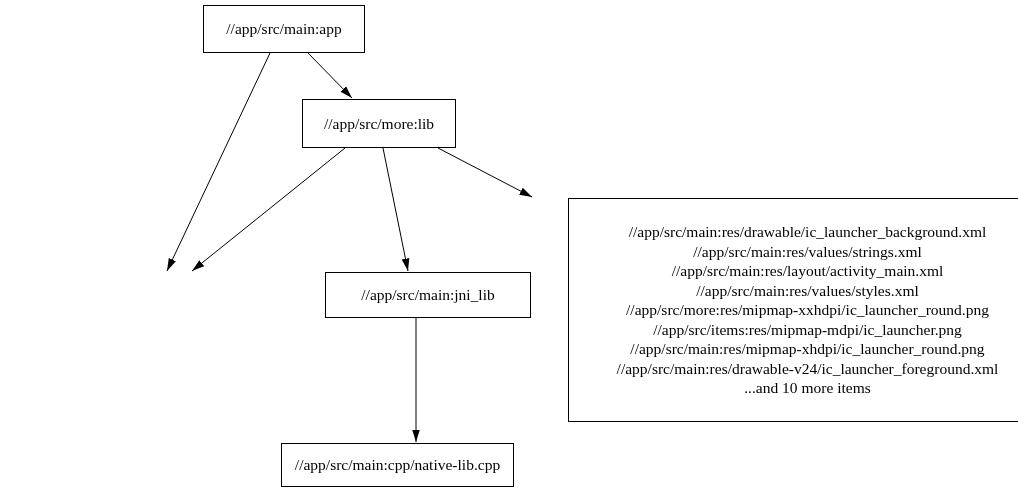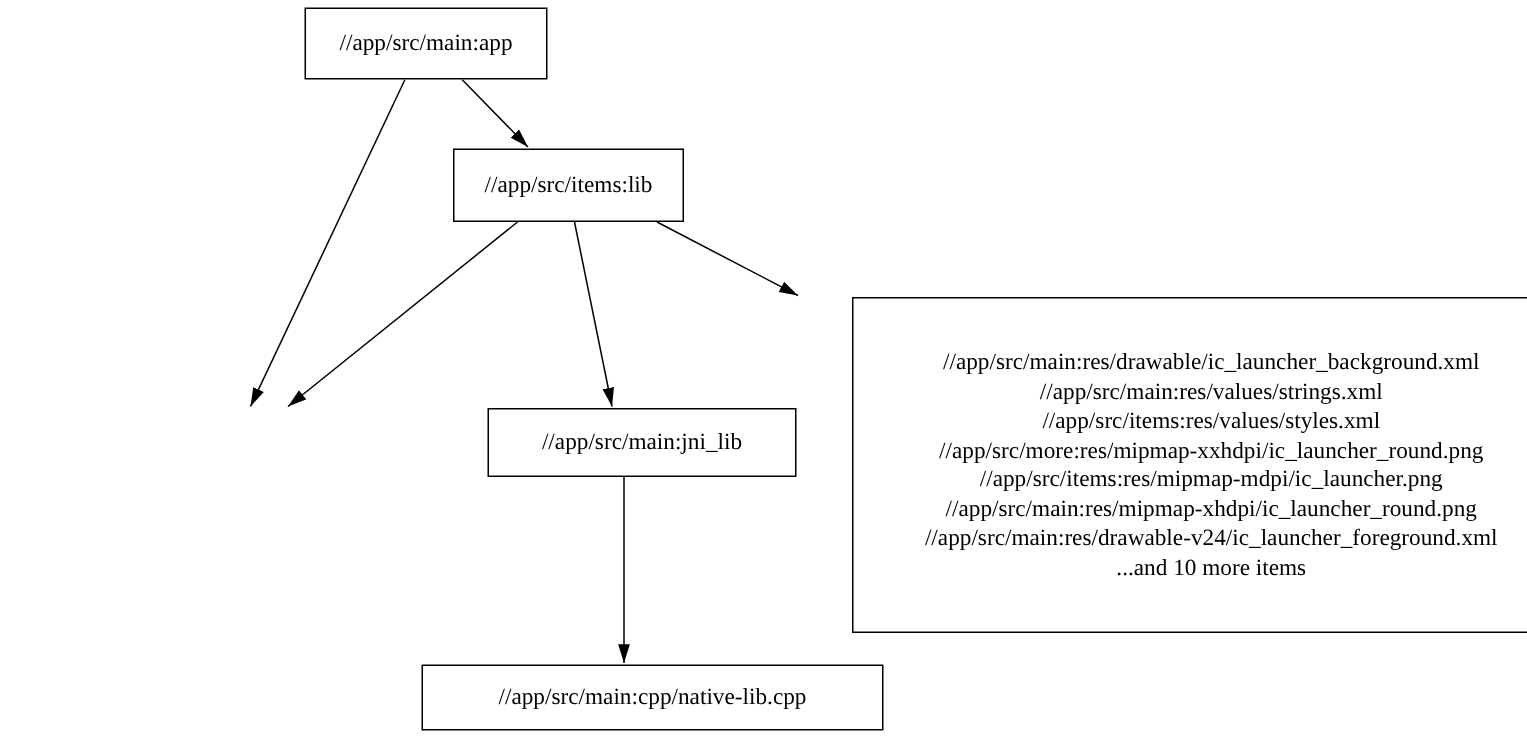--- a/index.html
+++ b/index.html
@@ -45,21 +45,21 @@
     flex-direction: column;
     line-height: 19.5px;
     font-size: 15.5px;
     justify-content: center;
   }
   #node-app      { left: 203px; top: 5px;   width: 162px; height: 48px; }
   #node-lib      { left: 302px; top: 99px;  width: 154px; height: 49px; }
   #node-manifest { left: 7px;   top: 272px; width: 292px; height: 45px; }
   #node-jni      { left: 325px; top: 272px; width: 206px; height: 46px; }
   #node-res      { left: 533px; top: 198px; width: 479px; height: 224px; margin-left: 35px; }
-  #node-native   { left: 281px; top: 443px; width: 308px; height: 44px; }
+  #node-native   { left: 281px; top: 443px; width: 233px; height: 44px; }
 </style>
 </head>
 <body>
 
 <div id="graph-canvas">
 
   <svg id="edges-svg" width="1018" height="496">
     <defs>
       <marker id="arrowhead" viewBox="0 0 13 9" refX="12.5" refY="4.5" markerWidth="13" markerHeight="9" markerUnits="userSpaceOnUse" orient="auto">
         <path d="M0,0.6 L12.5,4.5 L0,8.4 Z" fill="#000000"></path>
@@ -71,32 +71,33 @@
       <line x1="383" y1="148" x2="408" y2="271" stroke="#000000" stroke-width="1" marker-end="url(#arrowhead)"></line>
       <line x1="438" y1="148" x2="532" y2="197" stroke="#000000" stroke-width="1" marker-end="url(#arrowhead)"></line>
       <line x1="416" y1="318" x2="416" y2="442" stroke="#000000" stroke-width="1" marker-end="url(#arrowhead)"></line>
     </svg>
 
   <div class="node" id="node-app">
     <span>//app/src/main:app</span>
   </div>
 
   <div class="node" id="node-lib">
-    <span>//app/src/items:lib</span>
+    <span>//app/src/more:lib</span>
   </div>
 
 
   <div class="node" id="node-jni">
     <span>//app/src/main:jni_lib</span>
   </div>
 
   <div class="node multi" id="node-res">
     <div>//app/src/main:res/drawable/ic_launcher_background.xml</div>
     <div>//app/src/main:res/values/strings.xml</div>
-    <div>//app/src/items:res/values/styles.xml</div>
+    <div>//app/src/main:res/layout/activity_main.xml</div>
+    <div>//app/src/main:res/values/styles.xml</div>
     <div>//app/src/more:res/mipmap-xxhdpi/ic_launcher_round.png</div>
     <div>//app/src/items:res/mipmap-mdpi/ic_launcher.png</div>
     <div>//app/src/main:res/mipmap-xhdpi/ic_launcher_round.png</div>
     <div>//app/src/main:res/drawable-v24/ic_launcher_foreground.xml</div>
     <div>...and 10 more items</div>
   </div>
 
   <div class="node" id="node-native">
     <span>//app/src/main:cpp/native-lib.cpp</span>
   </div>

